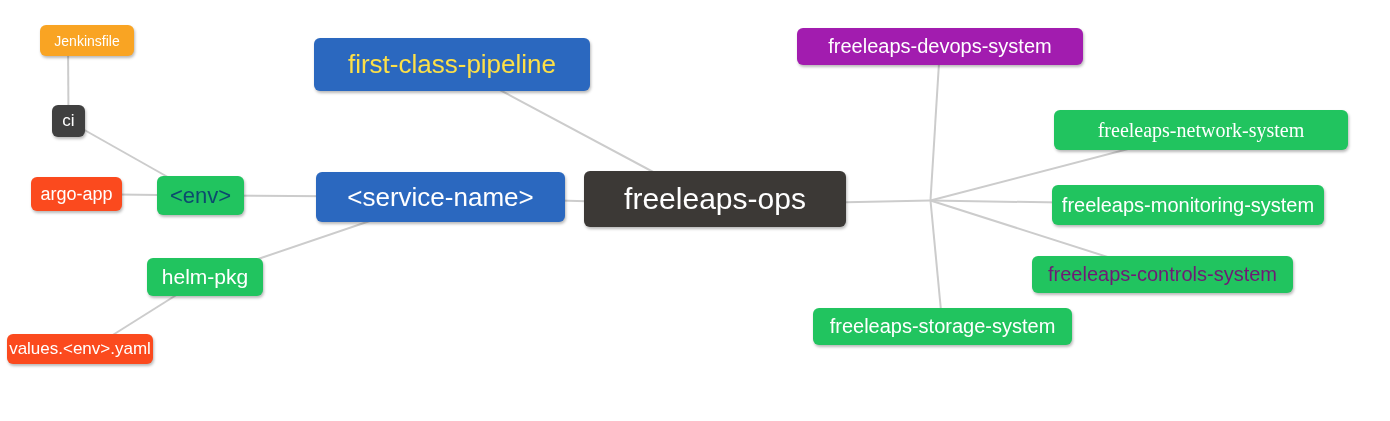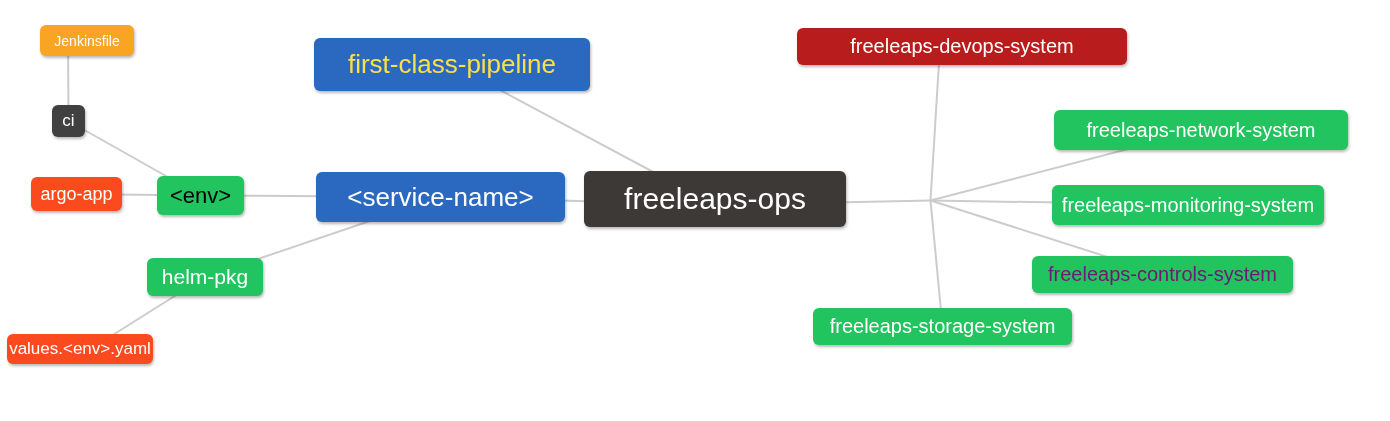--- a/index.html
+++ b/index.html
@@ -45,42 +45,42 @@
 
 <div class="node" style="left: 21px; top: 25px; width: 94px; height: 31px; background: rgb(249, 164, 35); font-size: 14px; color: rgb(255, 255, 255); margin-left: 19px;">
       <span>Jenkinsfile</span>
     </div>
     <div class="node" style="left: 52px; top: 105px; width: 33px; height: 32px; background: #404040; font-size: 17px; color: rgb(255, 255, 255);">
       <span>ci</span>
     </div>
     <div class="node" style="left: 31px; top: 177px; width: 91px; height: 34px; background: rgb(251, 74, 30); font-size: 18px; color: rgb(255, 255, 255);">
       <span>argo-app</span>
     </div>
-    <div class="node" style="left: 157px; top: 176px; width: 87px; height: 39px; background: rgb(33, 196, 95); font-size: 22px; color: #000000;">
+    <div class="node" style="left: 157px; top: 176px; width: 87px; height: 39px; background: rgb(33, 196, 95); font-size: 22px; color: #0c4a6e;">
       <span>&lt;env&gt;</span>
     </div>
     <div class="node" style="left: 147px; top: 258px; width: 116px; height: 38px; background: rgb(33, 196, 95); font-size: 21px; color: rgb(255, 255, 255);">
       <span>helm-pkg</span>
     </div>
     <div class="node" style="left: 7px; top: 334px; width: 146px; height: 30px; background: rgb(251, 74, 30); font-size: 17px; color: rgb(255, 255, 255);">
       <span>values.&lt;env&gt;.yaml</span>
     </div>
     <div class="node" style="left: 314px; top: 38px; width: 276px; height: 53px; background: rgb(43, 104, 191); font-size: 26px; color: #fde047;">
       <span>first-class-pipeline</span>
     </div>
     <div class="node" style="left: 316px; top: 172px; width: 249px; height: 50px; background: rgb(43, 104, 191); font-size: 26px; color: rgb(255, 255, 255);">
       <span>&lt;service-name&gt;</span>
     </div>
     <div class="node" style="left: 584px; top: 171px; width: 262px; height: 56px; background: rgb(60, 57, 54); font-size: 30px; color: rgb(255, 255, 255);">
       <span>freeleaps-ops</span>
     </div>
-    <div class="node" style="left: 797px; top: 28px; width: 330px; height: 37px; background: #b91c1c; font-size: 20px; color: rgb(255, 255, 255);">
+    <div class="node" style="left: 797px; top: 28px; width: 286px; height: 37px; background: #a21caf; font-size: 20px; color: rgb(255, 255, 255);">
       <span>freeleaps-devops-system</span>
     </div>
-    <div class="node" style="left: 1054px; top: 110px; width: 294px; height: 40px; background: rgb(33, 196, 95); font-size: 20px; color: rgb(255, 255, 255);">
+    <div class="node" style="left: 1054px; top: 110px; width: 294px; height: 40px; background: rgb(33, 196, 95); font-size: 20px; color: rgb(255, 255, 255); font-family: Liberation Serif, serif;">
       <span>freeleaps-network-system</span>
     </div>
     <div class="node" style="left: 1052px; top: 185px; width: 272px; height: 40px; background: rgb(33, 196, 95); font-size: 20px; color: rgb(255, 255, 255);">
       <span>freeleaps-monitoring-system</span>
     </div>
     <div class="node" style="left: 1032px; top: 256px; width: 261px; height: 37px; background: rgb(33, 196, 95); font-size: 20px; color: #701a75;">
       <span>freeleaps-controls-system</span>
     </div>
     <div class="node" style="left: 813px; top: 308px; width: 259px; height: 37px; background: rgb(33, 196, 95); font-size: 20px; color: rgb(255, 255, 255);">
       <span>freeleaps-storage-system</span>

